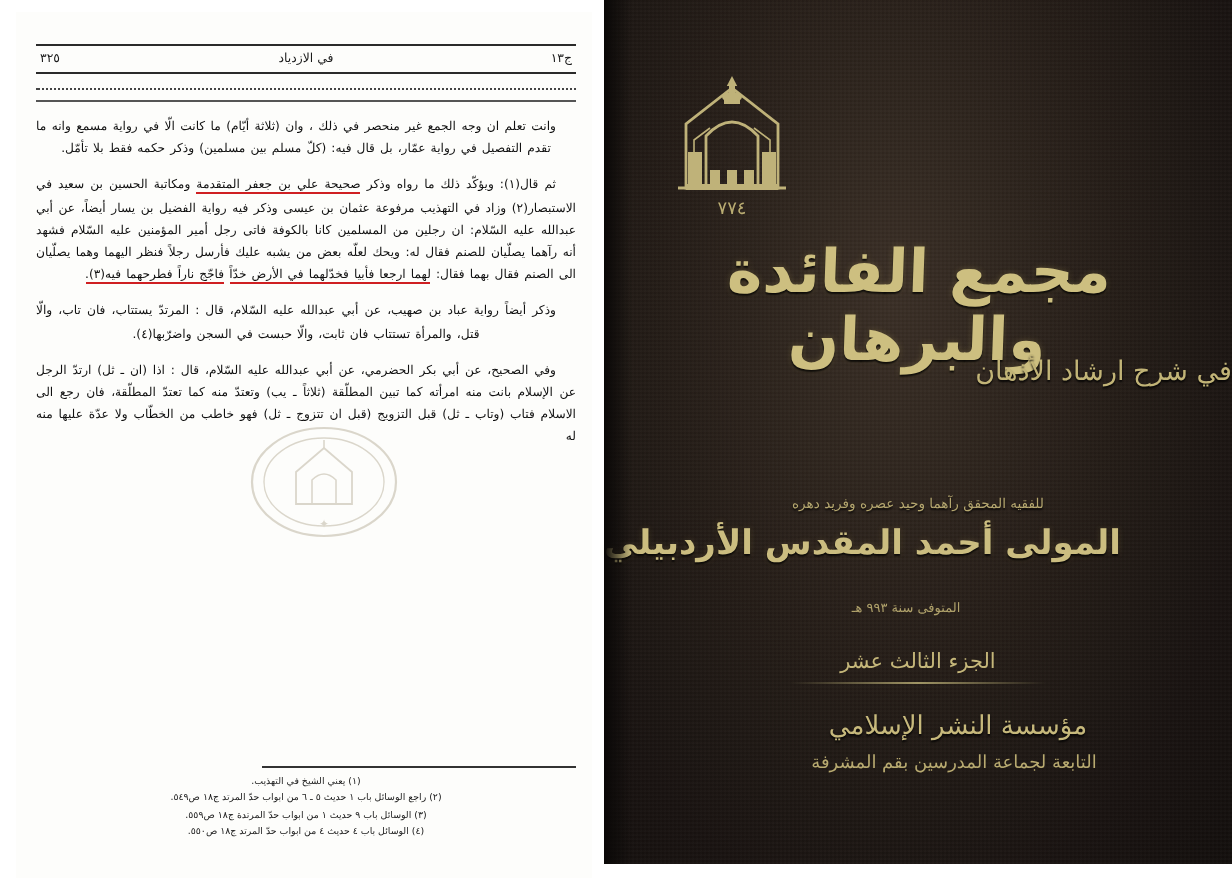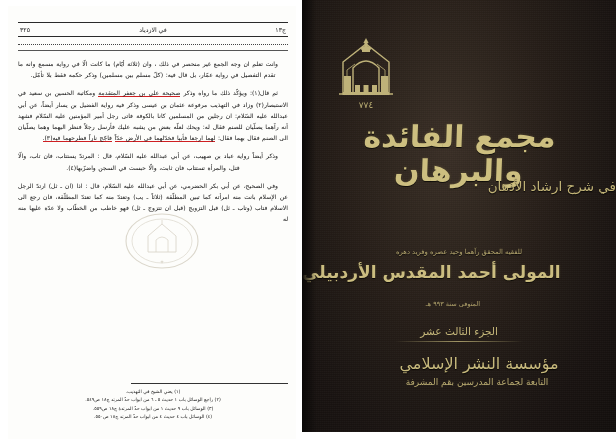--- a/index.html
+++ b/index.html
@@ -111,21 +111,21 @@
     position:absolute;left:0;right:0;top:312px;text-align:center;
     direction:rtl;color:#c5b77a;font-size:10.5px;line-height:14px;margin-top:12px;
   }
   .cdiv{
     position:absolute;left:50%;transform:translateX(-50%);top:341px;
     width:128px;height:1px;
     background:linear-gradient(90deg,rgba(200,188,126,0) 0%,rgba(200,188,126,.75) 50%,rgba(200,188,126,0) 100%);
   }
   .cpub{
     position:absolute;left:0;right:0;top:355px;text-align:center;
-    direction:rtl;color:#c7b97c;font-size:16px;line-height:17px;
+    direction:rtl;color:#c7b97c;font-size:13px;line-height:17px;
     text-shadow:0 1px 1px rgba(0,0,0,.8);
     margin-left:40px;
   }
   .cpubsub{
     position:absolute;left:0;right:0;top:376px;text-align:center;
     direction:rtl;color:#b8aa70;font-size:9px;line-height:13px;padding-left:36px;
   }
 </style>
 </head>
 <body>

